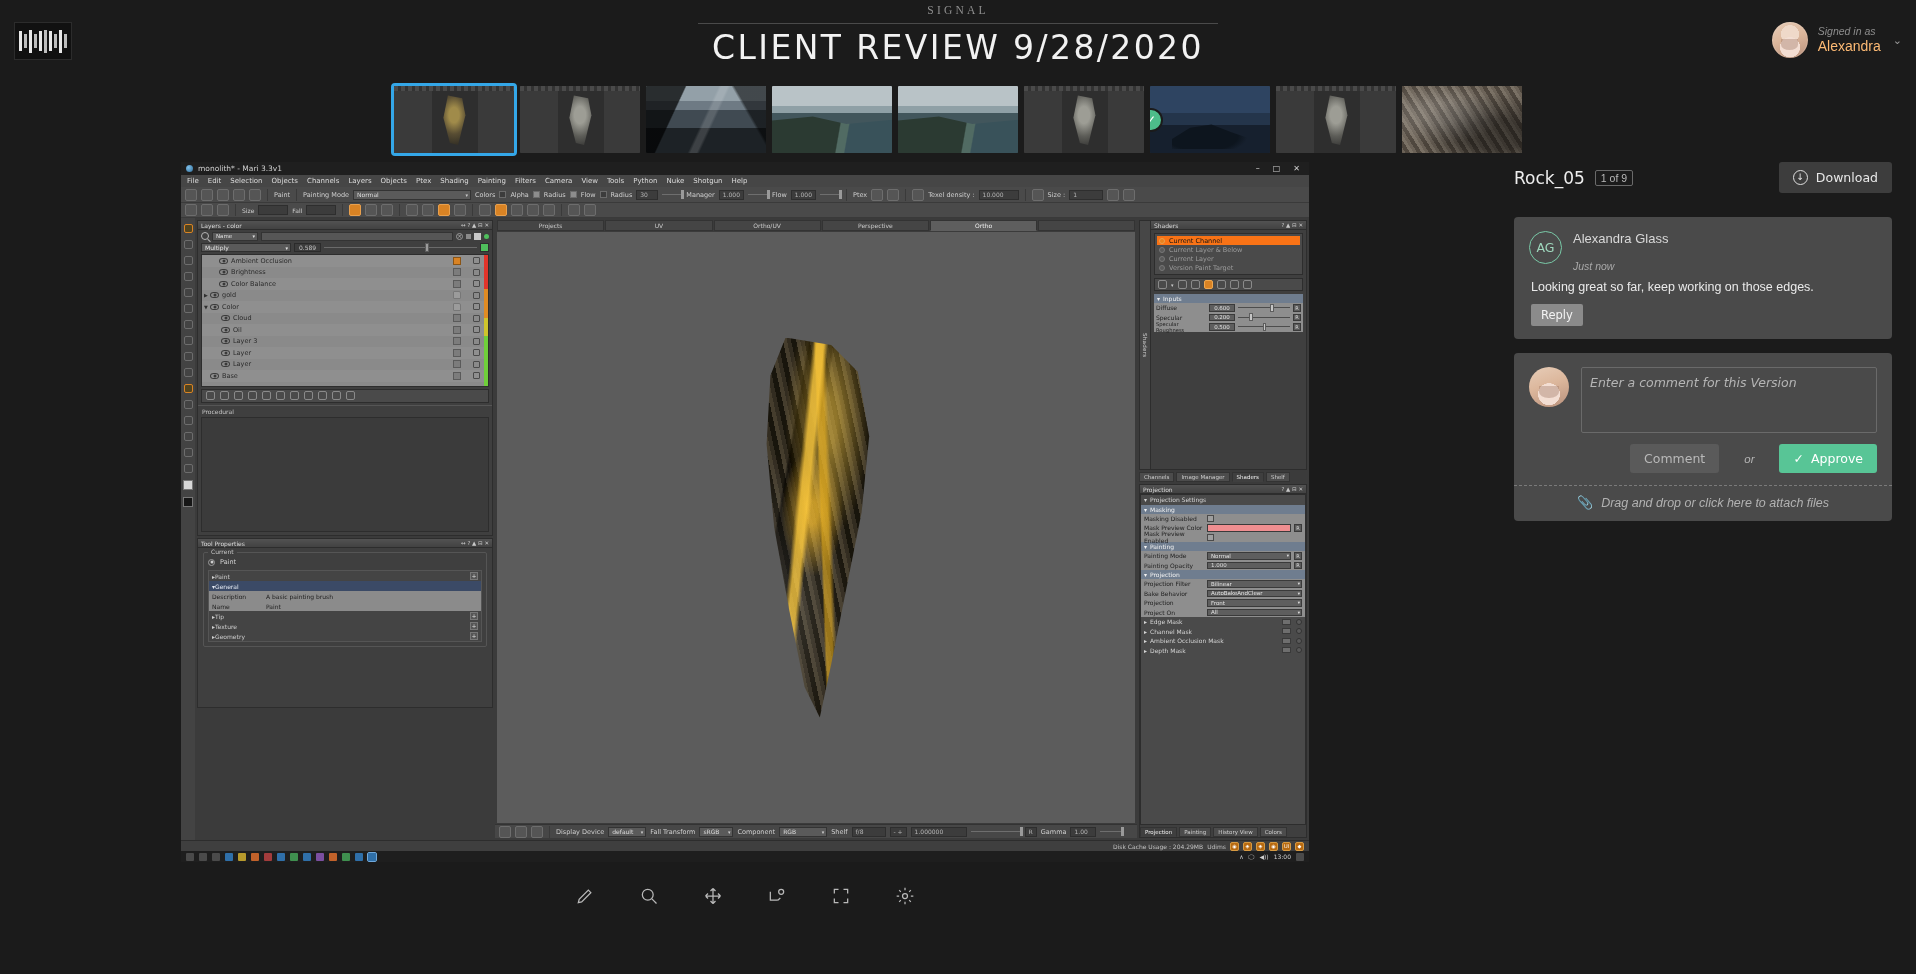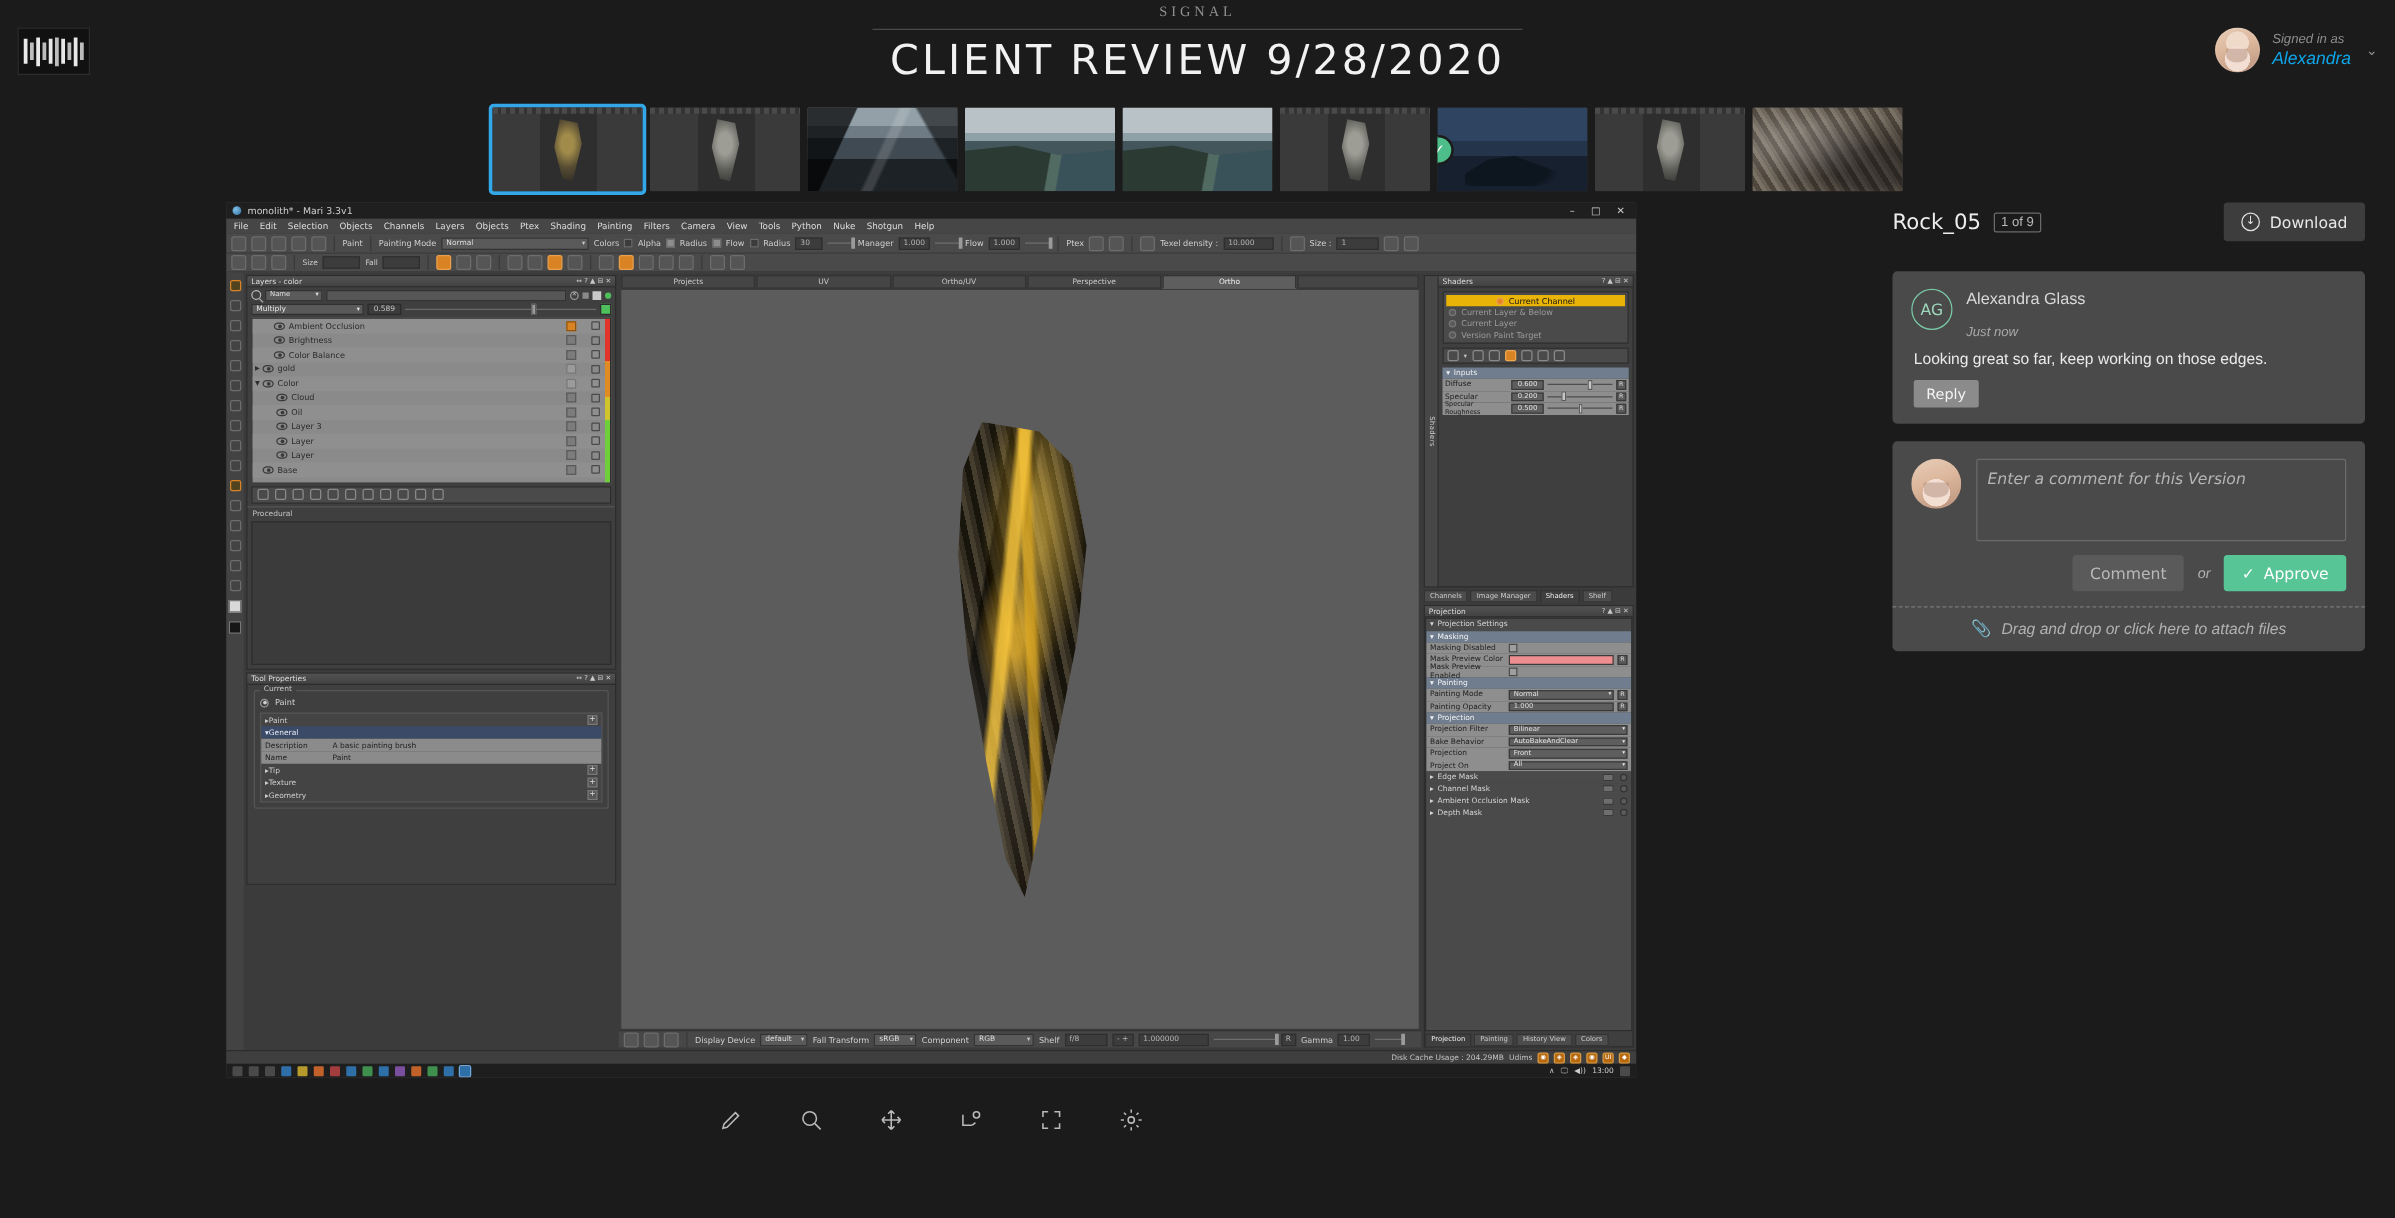--- a/index.html
+++ b/index.html
@@ -45,21 +45,21 @@
     box-shadow: inset 0 0 0 1px rgba(255,255,255,.12);
     position: relative; overflow: hidden;
   }
   .avatar-img::after {
     content: ""; position: absolute; left: 26%; top: 48%;
     width: 48%; height: 30%; border-radius: 0 0 50% 50%;
     background: rgba(150,110,88,.35);
   }
   .user-text { line-height: 1.25; }
   .signed-in { font-size: 10.5px; color: #8d8d8d; font-style: italic; }
-  .user-name { font-size: 14px; color: #0ea5e9; font-style: italic; }
+  .user-name { font-size: 14px; color: #fdba74; }
   .user-caret { font-size: 11px; color: #9a9a9a; margin-left: 2px; }
 
   
   .thumbs {
     position: absolute; left: 0; top: 86px; width: 1916px;
     display: flex; justify-content: center; gap: 6px;
   }
   .thumb {
     width: 120px; height: 67px; background: #2a2a2a; position: relative;
     overflow: hidden; cursor: pointer; border-radius: 1px;
@@ -281,21 +281,21 @@
     display: flex; align-items: center; gap: 4px; padding: 0 4px; }
 
   .right-col { width: 172px; display: flex; flex-direction: column; gap: 2px; padding: 2px; }
   .shader-panel { flex: 0 0 250px; display: flex; }
   .shader-side { width: 11px; background: #474747; border-right: 1px solid #2d2d2d;
     display: flex; align-items: center; justify-content: center; }
   .shader-side span { writing-mode: vertical-rl; font-size: 5.5px; color: #d0d0d0; letter-spacing: .3px; }
   .shader-main { flex: 1; padding: 3px; display: flex; flex-direction: column; gap: 3px; }
   .ch-list { background: #4a4a4a; border: 1px solid #2d2d2d; padding: 2px; }
   .ch-item { height: 9px; display: flex; align-items: center; gap: 4px; font-size: 6.5px; color: #9b9b9b; padding: 0 2px; }
-  .ch-item.sel { background: #eab308; color: #141414; justify-content: center; }
+  .ch-item.sel { background: #f97316; color: #141414; }
   .ch-radio { width: 6px; height: 6px; border-radius: 50%; border: 1px solid #777; background: #5a5a5a; }
   .ch-radio.on { background: #e8821f; border-color: #e8a04e; }
   .sh-tools { height: 13px; background: #4a4a4a; border: 1px solid #2d2d2d;
     display: flex; align-items: center; gap: 4px; padding: 0 3px; }
   .sh-ic { width: 9px; height: 9px; border: 1px solid #8a8a8a; border-radius: 2px; }
   .sh-ic.on { background: #d98324; border-color: #f0a84f; }
   .inputs-hdr { height: 9px; background: #6f7d8f; color: #f0f0f0; font-size: 6px;
     display: flex; align-items: center; padding: 0 3px; gap: 3px; }
   .in-row { height: 9.5px; display: flex; align-items: center; gap: 3px; font-size: 6px;
     color: #1d1d1d; background: #8e8e8e; padding: 0 2px; }
@@ -376,21 +376,21 @@
     background:
       radial-gradient(circle at 50% 68%, #f3ded3 0 32%, transparent 33%),
       linear-gradient(160deg, #e7cdb8 0%, #dcb79c 45%, #b9917c 100%);
     position: relative; overflow: hidden; }
   .nc-avatar::after { content:""; position:absolute; left:26%; top:48%; width:48%; height:30%;
     border-radius: 0 0 50% 50%; background: rgba(150,110,88,.35); }
   .nc-input { flex: 1; height: 66px; border: 1px solid #6a6a6a; border-radius: 2px;
     background: transparent; color: #b5b5b5; font-size: 12.5px; font-style: italic;
     padding: 7px 8px; font-family: "DejaVu Sans", sans-serif; resize: none; outline: none; }
   .nc-input::placeholder { color: #b5b5b5; font-style: italic; }
-  .nc-actions { display: flex; align-items: center; justify-content: flex-end; gap: 11px;
+  .nc-actions { display: flex; align-items: center; justify-content: flex-end; gap: 25px;
     margin: 11px 0 12px; }
   .comment-btn { background: #5a5a5a; border: none; border-radius: 3px; color: #b9b9b9;
     font-size: 12.5px; padding: 7px 14px; cursor: pointer; font-family: "DejaVu Sans", sans-serif; }
   .or-text { font-size: 11.5px; color: #b4b4b4; font-style: italic; }
   .approve-btn { background: #58c596; border: none; border-radius: 3px; color: #fff;
     font-size: 12.5px; padding: 7px 14px; display: flex; align-items: center; gap: 7px;
     cursor: pointer; font-family: "DejaVu Sans", sans-serif; }
   .attach-zone { border-top: 1px dashed #7a7a7a; margin: 0 -15px; padding: 9px 0 11px;
     display: flex; align-items: center; justify-content: center; gap: 8px;
     font-size: 12.5px; color: #b2b2b2; font-style: italic; }

